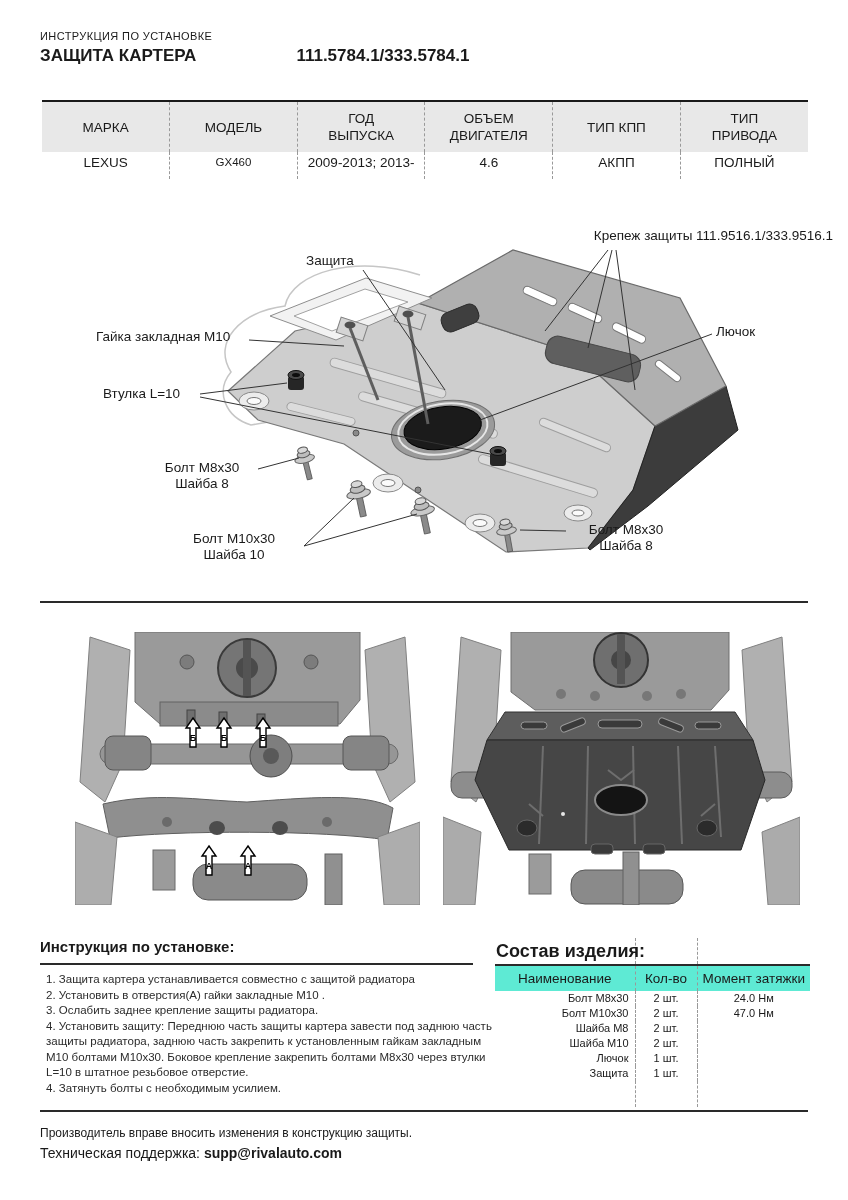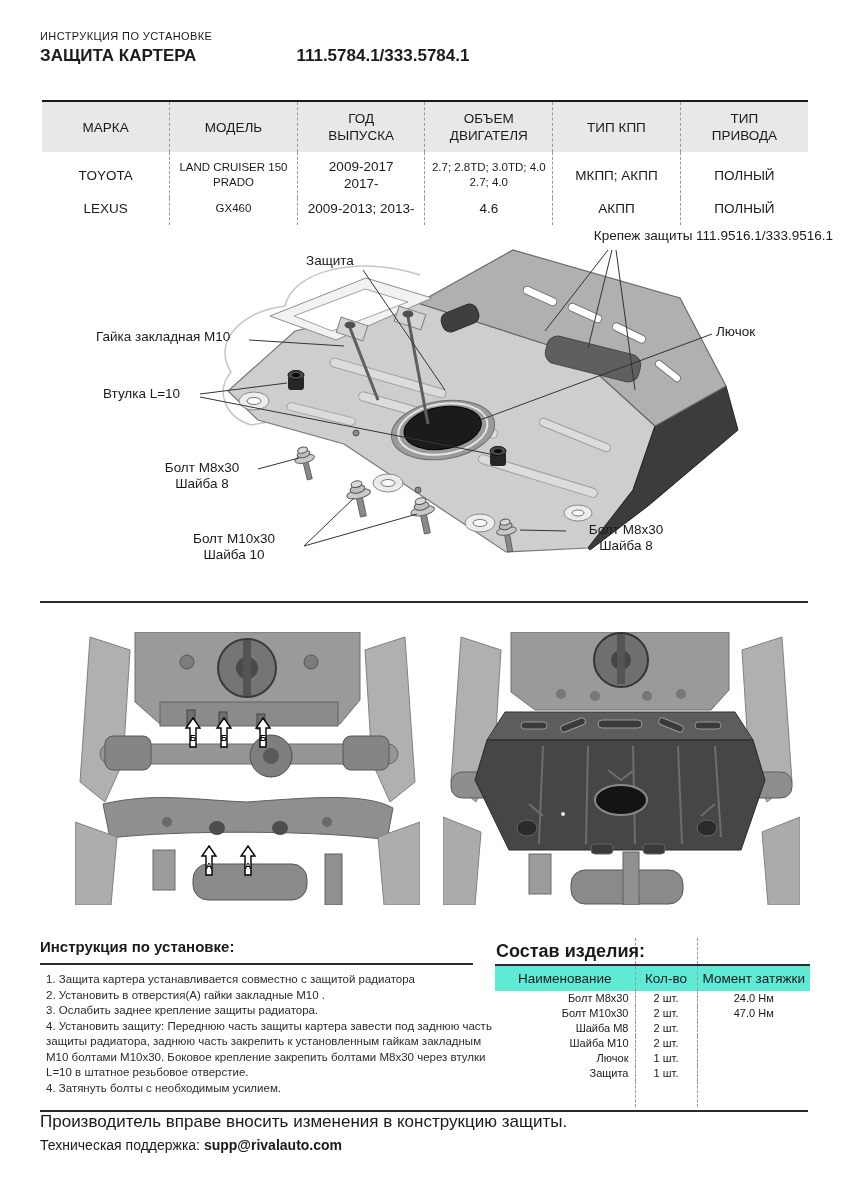--- a/index.html
+++ b/index.html
@@ -48,21 +48,21 @@
   #parts tr.phead td{background:#5eead4;font-size:13.5px;text-align:center;height:23px;}
   #parts tr.prow td{font-size:11px;height:13px;line-height:13px;}
   #parts tr.prow td.nm{text-align:right;padding-right:6px;}
   #parts tr.prow td.qt{text-align:center;}
   #parts tr.prow td.tq{text-align:center;}
   #parts tr.pfill td{height:24px;}
 
   
   #footer{left:40px;top:1110px;width:768px;}
   #footer .fline{height:2px;background:#2a2a2a;}
-  #footer .f1{font-size:17px;margin-top:0;}
+  #footer .f1{font-size:12px;margin-top:14px;}
   #footer .f2{font-size:14px;margin-top:5px;}
   #footer .f2 b{font-weight:bold;text-align:right;}
 </style>
 </head>
 <body>
 
 <div id="page">
 
   <div id="hdr" class="abs">
     <div class="l1">ИНСТРУКЦИЯ ПО УСТАНОВКЕ</div>
@@ -80,31 +80,20 @@
         <th>ГОД
 ВЫПУСКА</th>
         <th>ОБЪЕМ
 ДВИГАТЕЛЯ</th>
         <th>ТИП КПП</th>
         <th>ТИП
 ПРИВОДА</th>
       </tr>
     </thead>
     <tbody>
-      <tr class="r1">
-        <td>TOYOTA</td>
-        <td class="small">LAND CRUISER 150
-PRADO</td>
-        <td>2009-2017
-2017-</td>
-        <td class="small">2.7; 2.8TD; 3.0TD; 4.0
-2.7; 4.0</td>
-        <td>МКПП; АКПП</td>
-        <td>ПОЛНЫЙ</td>
-      </tr>
       <tr class="r2">
         <td>LEXUS</td>
         <td class="small">GX460</td>
         <td>2009-2013; 2013-</td>
         <td>4.6</td>
         <td>АКПП</td>
         <td>ПОЛНЫЙ</td>
       </tr>
     </tbody>
   </table>

